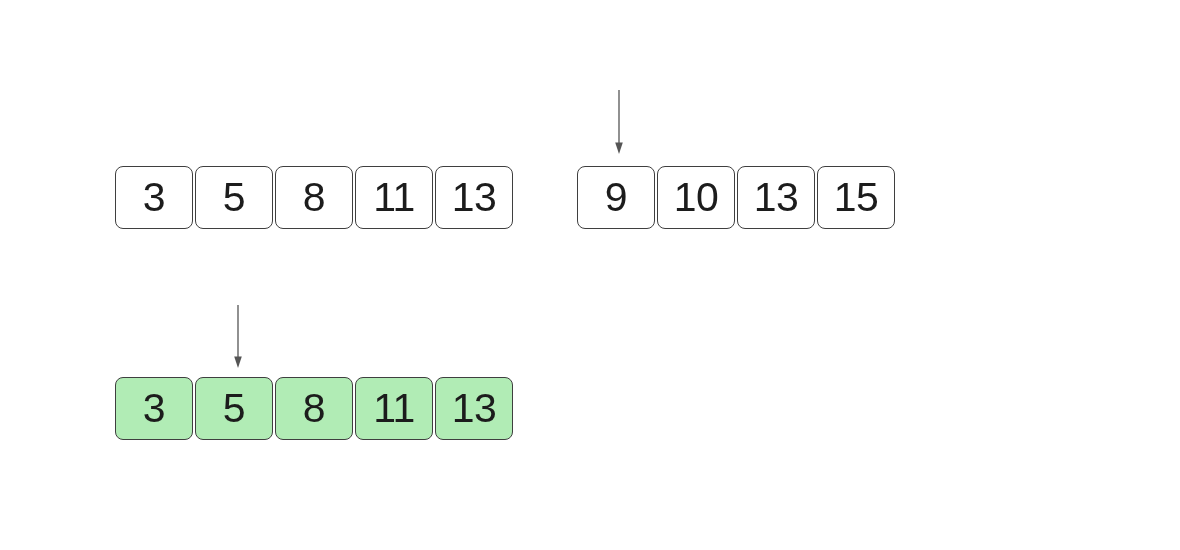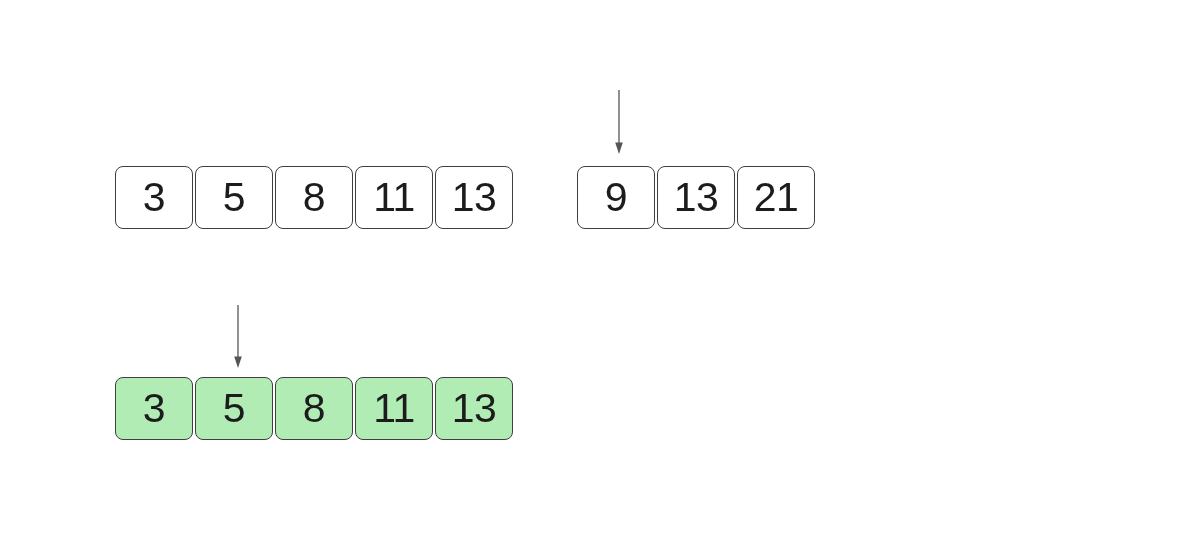--- a/index.html
+++ b/index.html
@@ -65,22 +65,23 @@
     <div class="cell">13</div>
   </div>
 
   <svg class="pointer-arrow arrow-b" width="12" height="64" viewBox="0 0 12 64" aria-hidden="true">
     <line x1="6" y1="0" x2="6" y2="54" stroke="currentColor" stroke-width="1.3"></line>
     <path d="M2.2 52.5 L9.8 52.5 L6 64 Z" fill="currentColor"></path>
   </svg>
 
   <div class="array-row row-b">
     <div class="cell">9</div>
+    <div class="cell">10</div>
     <div class="cell">13</div>
-    <div class="cell">21</div>
+    <div class="cell">15</div>
   </div>
 
   <svg class="pointer-arrow arrow-merged" width="12" height="63" viewBox="0 0 12 63" aria-hidden="true">
     <line x1="6" y1="0" x2="6" y2="53" stroke="currentColor" stroke-width="1.3"></line>
     <path d="M2.2 51.5 L9.8 51.5 L6 63 Z" fill="currentColor"></path>
   </svg>
 
   <div class="array-row row-merged">
     <div class="cell highlight">3</div>
     <div class="cell highlight">5</div>

